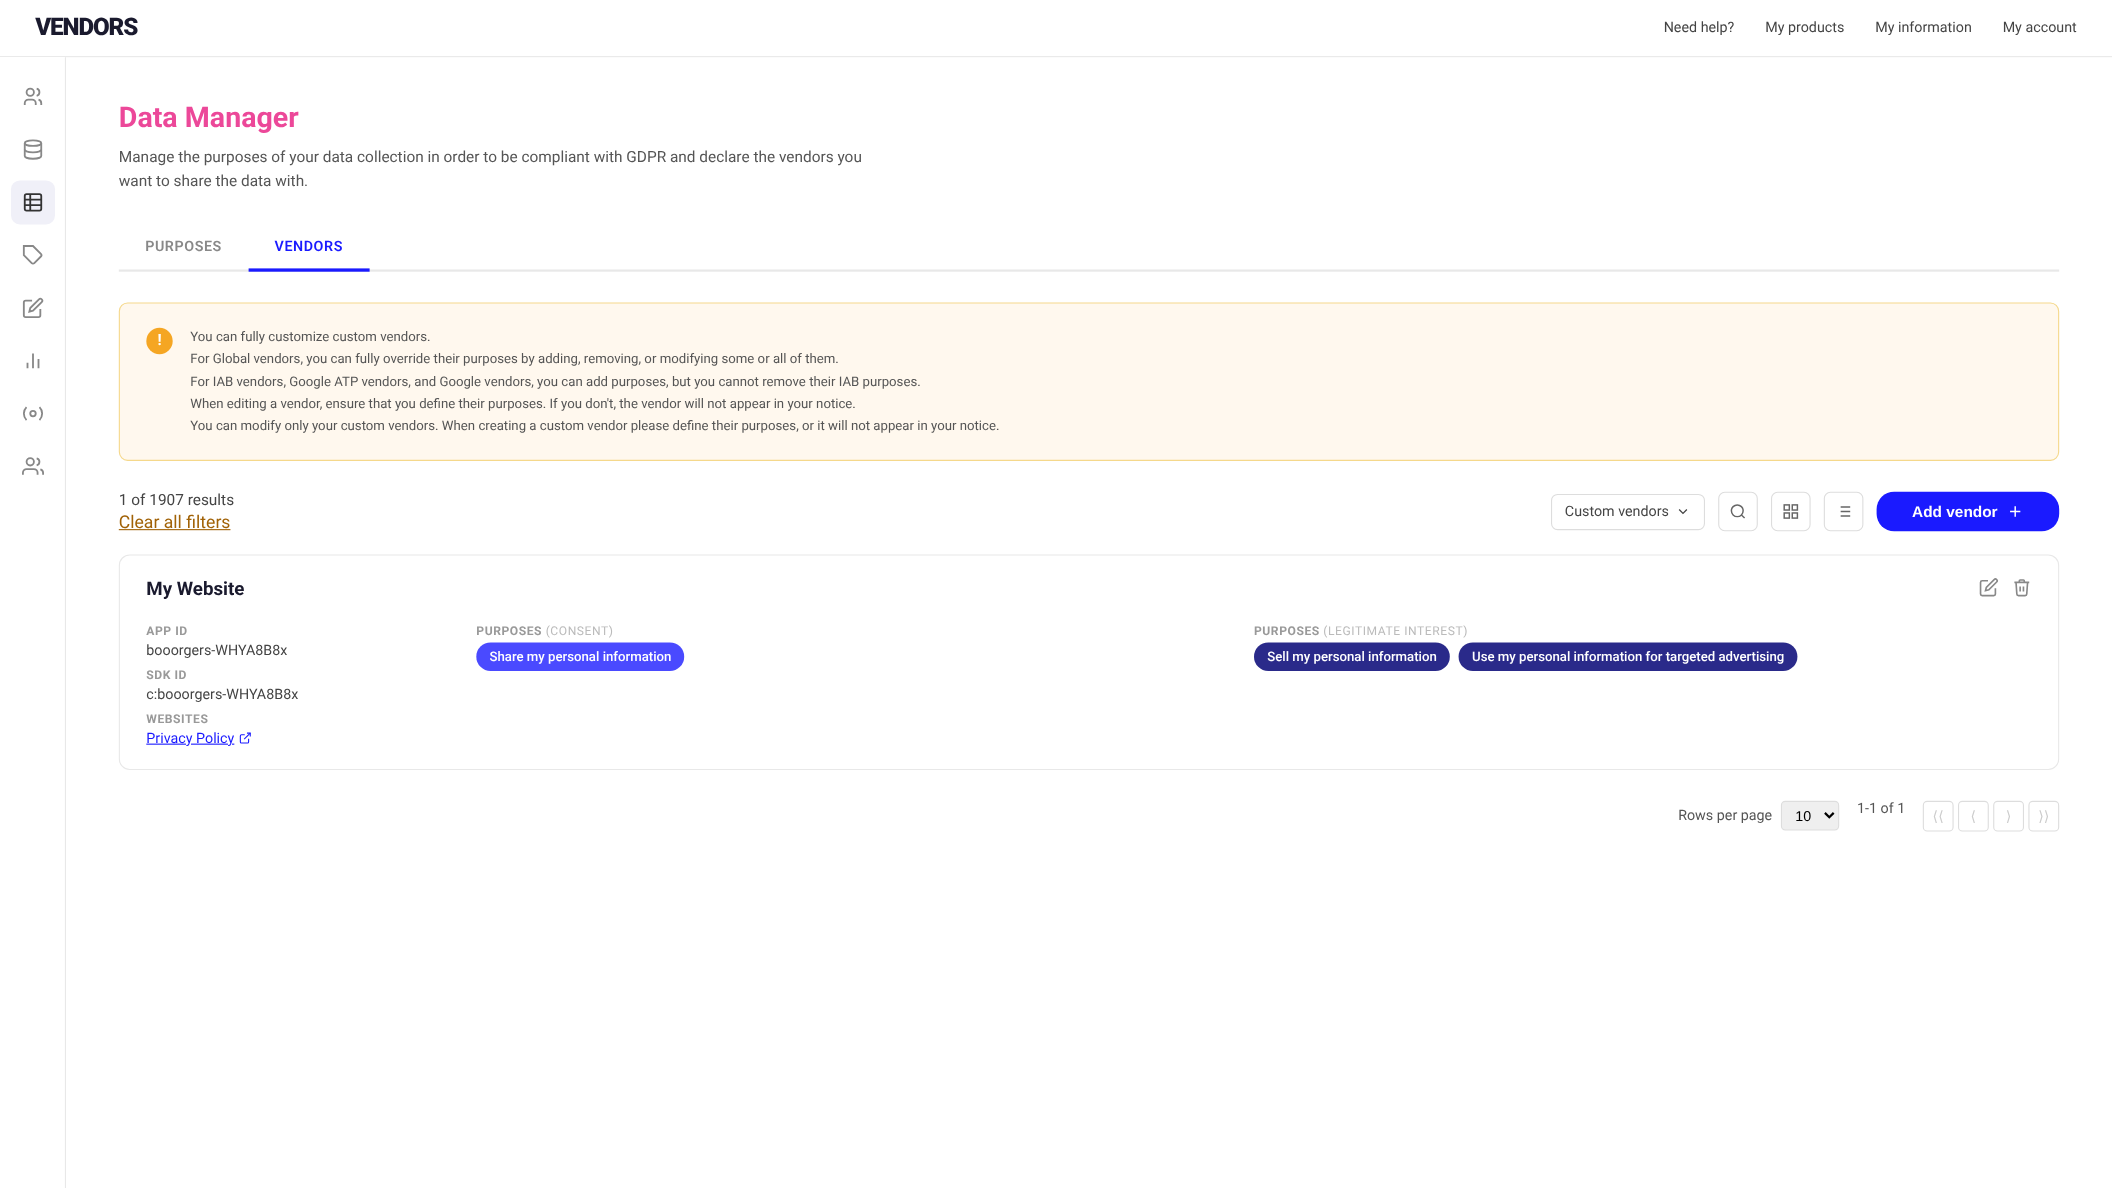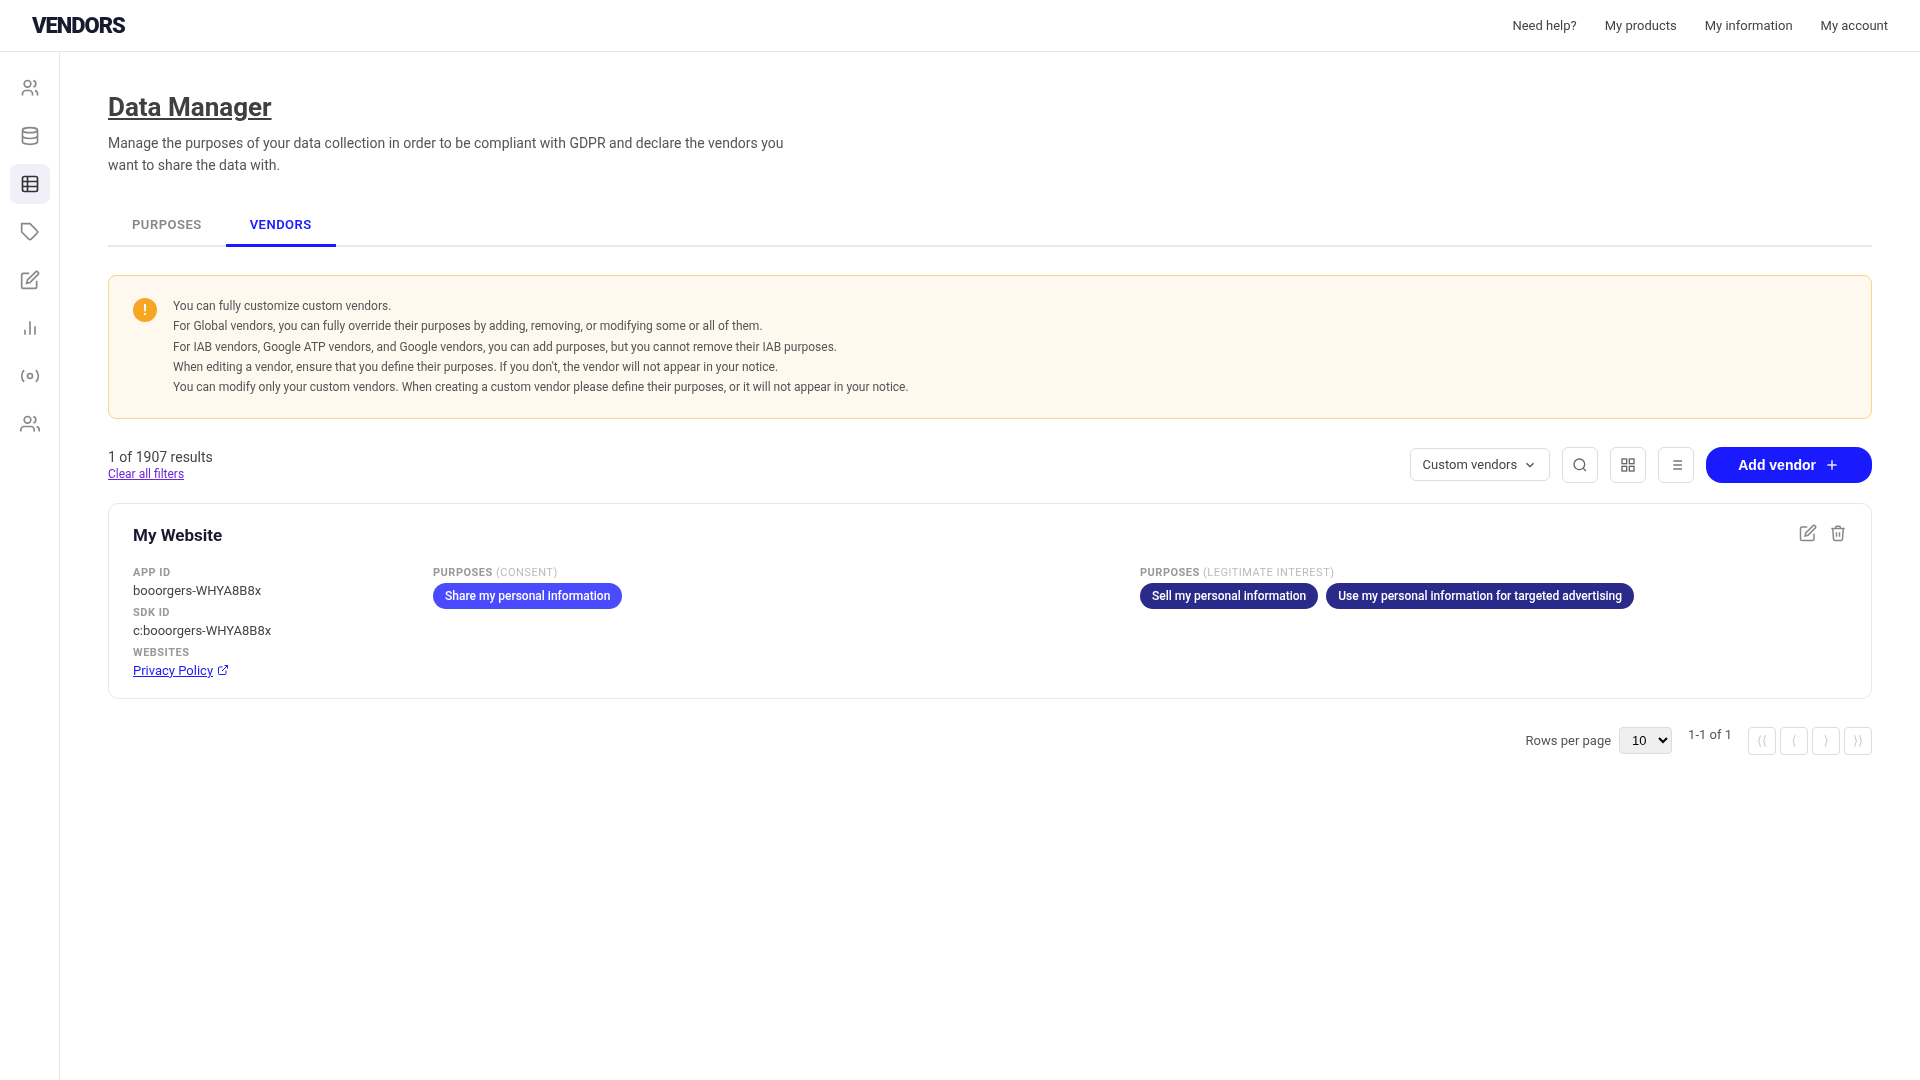--- a/index.html
+++ b/index.html
@@ -66,23 +66,22 @@
     
     .content {
       flex: 1;
       overflow-y: auto;
       padding: 40px 48px;
     }
 
     .page-title {
       font-size: 26px;
       font-weight: 700;
-      color: #404040;
+      color: #ec4899;
       margin-bottom: 10px;
-      text-decoration: underline;
     }
     .page-subtitle {
       font-size: 14px;
       color: #555;
       line-height: 1.6;
       max-width: 700px;
       margin-bottom: 28px;
     }
 
     
@@ -138,21 +137,21 @@
     }
 
     
     .toolbar-row {
       display: flex;
       align-items: center;
       justify-content: space-between;
       margin-bottom: 20px;
     }
     .results-info { font-size: 14px; color: #444; }
-    .clear-filters { font-size: 12px; color: #6d28d9; cursor: pointer; text-decoration: underline; display: block; margin-top: 2px; }
+    .clear-filters { font-size: 16px; color: #a16207; cursor: pointer; text-decoration: underline; display: block; margin-top: 2px; }
 
     .toolbar-right {
       display: flex;
       align-items: center;
       gap: 12px;
     }
     .filter-dropdown {
       display: flex;
       align-items: center;
       gap: 6px;

